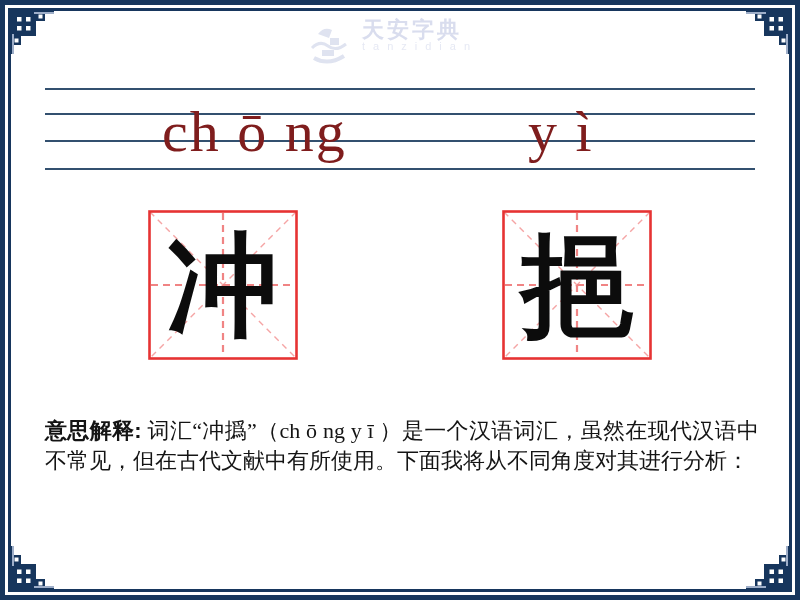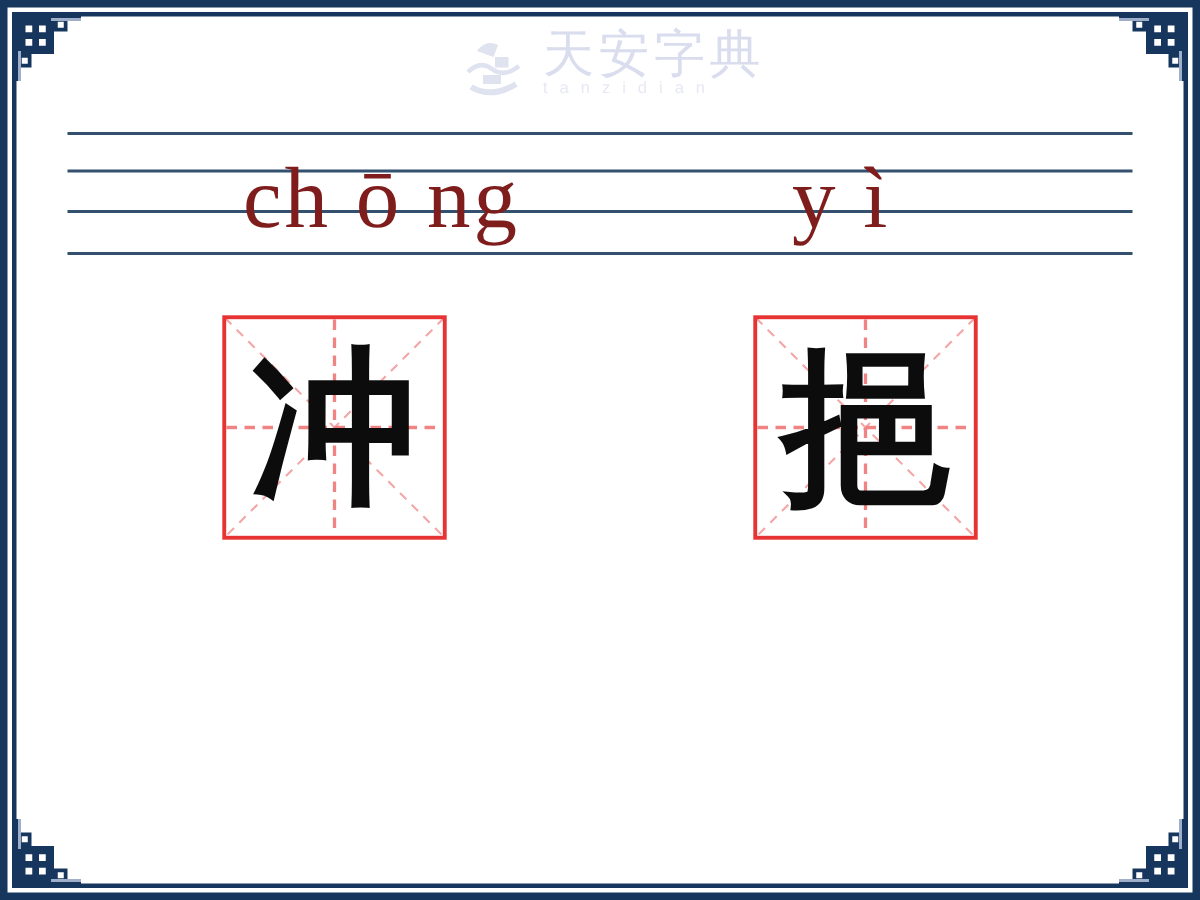--- a/index.html
+++ b/index.html
@@ -14,21 +14,21 @@
   .corner{position:absolute;width:46px;height:46px;}
   .corner.tl{left:8px;top:8px;}
   .corner.tr{right:8px;top:8px;transform:scaleX(-1);}
   .corner.bl{left:8px;bottom:8px;transform:scaleY(-1);}
   .corner.br{right:8px;bottom:8px;transform:scale(-1,-1);}
 
   
   .logo{position:absolute;left:0;right:0;top:12px;height:58px;text-align:center;}
   .logo-icon{position:absolute;left:300px;top:2px;}
   .logo-text{position:absolute;left:362px;top:6px;width:180px;text-align:left;}
-  .logo-title{font-size:34px;font-weight:normal;letter-spacing:3px;color:#d9ddee;line-height:1.1;}
+  .logo-title{font-size:22px;font-weight:bold;letter-spacing:3px;color:#d9ddee;line-height:1.1;}
   .logo-sub{font-size:11px;letter-spacing:8px;color:#e6e9f4;margin-top:-2px;
             font-family:"Liberation Sans", sans-serif;}
 
   
   .staff-line{position:absolute;left:45px;width:710px;height:2px;background:#33506f;}
   .staff-line.l1{top:88px;} .staff-line.l2{top:113px;}
   .staff-line.l3{top:140px;} .staff-line.l4{top:168px;}
   .pinyin{position:absolute;top:103px;font-size:58px;color:#7f1d1d;letter-spacing:2px;
           line-height:1;white-space:pre;}
   .pinyin.p1{left:162px;}
@@ -178,14 +178,15 @@
     <svg width="150" height="150" viewBox="0 0 150 150">
       <line x1="2" y1="2" x2="148" y2="148" stroke="#f5a5a5" stroke-width="1.4" stroke-dasharray="6 5"></line>
       <line x1="148" y1="2" x2="2" y2="148" stroke="#f5a5a5" stroke-width="1.4" stroke-dasharray="6 5"></line>
       <line x1="75" y1="3" x2="75" y2="147" stroke="#f08484" stroke-width="2.2" stroke-dasharray="7 5"></line>
       <line x1="3" y1="75" x2="147" y2="75" stroke="#f08484" stroke-width="2.2" stroke-dasharray="7 5"></line>
       <rect x="1.5" y="1.5" width="147" height="147" fill="none" stroke="#e63333" stroke-width="2.6"></rect>
     </svg>
     <div class="bigchar">挹</div>
   </div>
 
+  <div class="explain"><b>意思解释:</b><span> 词汇“冲撝”（ch ō ng y ī ）是一个汉语词汇，虽然在现代汉语中不常见，但在古代文献中有所使用。下面我将从不同角度对其进行分析：</span></div>
 
 </div>
 
 </body></html>

